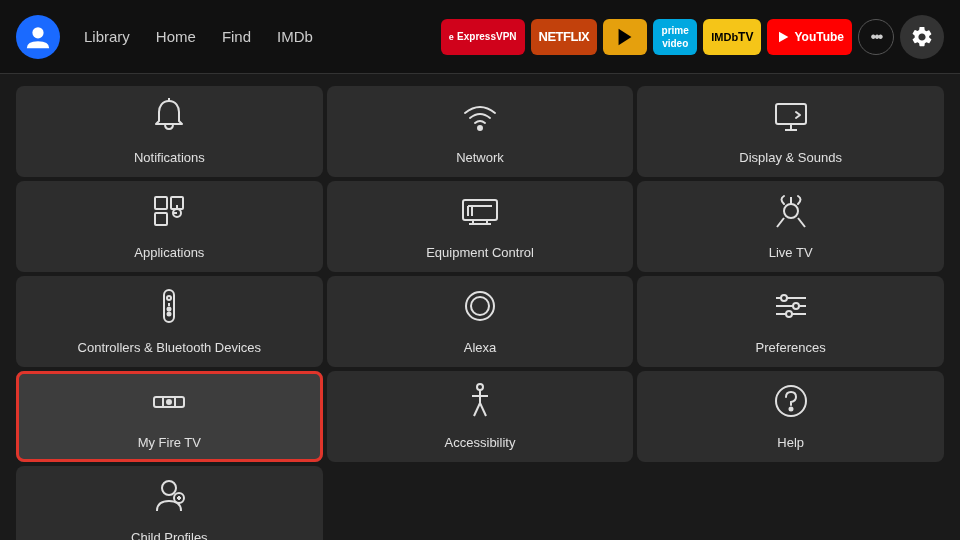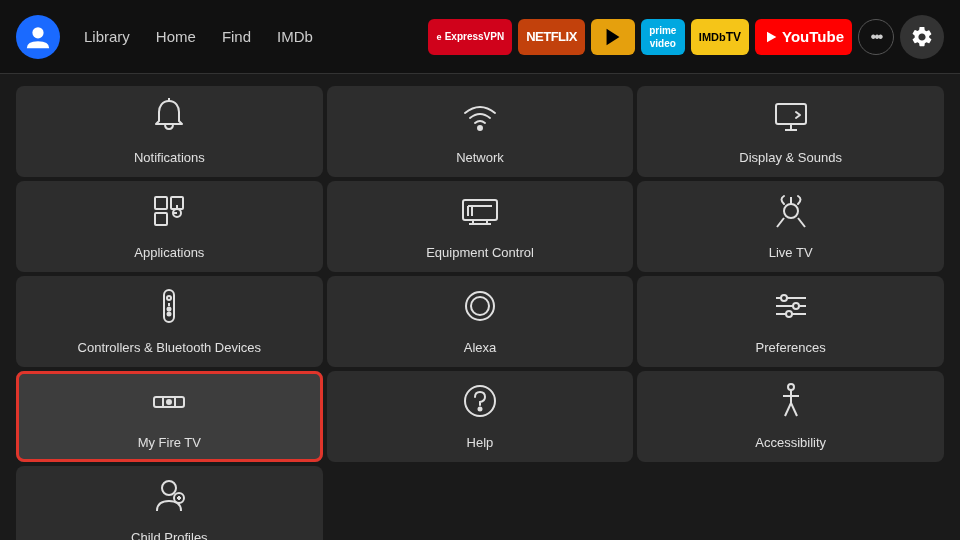--- a/index.html
+++ b/index.html
@@ -166,21 +166,21 @@
       <span style="font-size:9px;font-weight:800;letter-spacing:0.5px;">e</span>&nbsp;ExpressVPN
     </div>
     <div class="app-btn app-netflix">NETFLIX</div>
     <div class="app-btn" style="background:#e5a00d;color:#000;font-size:18px;min-width:44px;">
       <svg viewBox="0 0 24 24" width="22" height="22" fill="#000">
           <polygon points="5,3 19,12 5,21"></polygon>
         </svg>
     </div>
     <div class="app-btn app-prime" style="font-size:10px;line-height:1.3;">prime<br>video</div>
     <div class="app-btn app-imdb" style="font-size:11px;font-weight:700;">IMDb<span style="font-size:12px;vertical-align:super;">TV</span></div>
-    <div class="app-btn app-youtube" style="font-size:15px;">
+    <div class="app-btn app-youtube" style="font-size:12px;">
       <svg viewBox="0 0 24 24" width="16" height="16" fill="white" style="margin-right:3px;">
           <polygon points="6,4 20,12 6,20"></polygon>
         </svg>YouTube
     </div>
     <div class="more-btn">•••</div>
     <div class="settings-btn">
       <svg viewBox="0 0 24 24" fill="white" xmlns="http://www.w3.org/2000/svg">
         <path d="M19.14 12.94c.04-.3.06-.61.06-.94 0-.32-.02-.64-.07-.94l2.03-1.58a.49.49 0 0 0 .12-.61l-1.92-3.32a.49.49 0 0 0-.59-.22l-2.39.96a7 7 0 0 0-1.62-.94l-.36-2.54A.484.484 0 0 0 14 2h-4c-.25 0-.46.18-.49.42l-.36 2.54a7.36 7.36 0 0 0-1.62.94l-2.39-.96a.48.48 0 0 0-.59.22L2.63 8.48a.48.48 0 0 0 .12.61l2.03 1.58c-.05.3-.09.63-.09.94s.02.64.07.94l-2.03 1.58a.49.49 0 0 0-.12.61l1.92 3.32c.12.22.37.29.59.22l2.39-.96c.5.36 1.04.67 1.62.94l.36 2.54c.05.24.26.42.5.42h4c.25 0 .46-.18.49-.42l.36-2.54a7.36 7.36 0 0 0 1.62-.94l2.39.96c.22.08.47 0 .59-.22l1.92-3.32a.49.49 0 0 0-.12-.61l-2.01-1.58zM12 15.6c-1.98 0-3.6-1.62-3.6-3.6S10.02 8.4 12 8.4s3.6 1.62 3.6 3.6-1.62 3.6-3.6 3.6z"></path>
       </svg>
     </div>
@@ -312,44 +312,44 @@
         <line x1="26" y1="16" x2="26" y2="26"></line>
         <circle cx="20" cy="21" r="2" fill="#e0e0e0"></circle>
       </svg>
     </div>
     <span class="grid-item-label">My Fire TV</span>
   </div>
 
   <div class="grid-item">
     <div class="grid-icon">
       <svg viewBox="0 0 40 40" fill="none" stroke="#e0e0e0" stroke-width="2" xmlns="http://www.w3.org/2000/svg">
-        <circle cx="20" cy="20" r="15"></circle>
-        <path d="M15 16 Q15 11 20 11 Q25 11 25 16 Q25 20 20 21 L20 24" stroke-linecap="round"></path>
-        <circle cx="20" cy="28" r="1.5" fill="#e0e0e0"></circle>
-      </svg>
-    </div>
-    <span class="grid-item-label">Help</span>
-  </div>
-
-  <div class="grid-item">
-    <div class="grid-icon">
-      <svg viewBox="0 0 40 40" fill="none" stroke="#e0e0e0" stroke-width="2" xmlns="http://www.w3.org/2000/svg">
         <circle cx="20" cy="6" r="3"></circle>
         <line x1="20" y1="9" x2="20" y2="22"></line>
         <line x1="12" y1="15" x2="28" y2="15"></line>
         <line x1="20" y1="22" x2="14" y2="35"></line>
         <line x1="20" y1="22" x2="26" y2="35"></line>
       </svg>
     </div>
     <span class="grid-item-label">Accessibility</span>
   </div>
 
   <div class="grid-item">
     <div class="grid-icon">
       <svg viewBox="0 0 40 40" fill="none" stroke="#e0e0e0" stroke-width="2" xmlns="http://www.w3.org/2000/svg">
+        <circle cx="20" cy="20" r="15"></circle>
+        <path d="M15 16 Q15 11 20 11 Q25 11 25 16 Q25 20 20 21 L20 24" stroke-linecap="round"></path>
+        <circle cx="20" cy="28" r="1.5" fill="#e0e0e0"></circle>
+      </svg>
+    </div>
+    <span class="grid-item-label">Help</span>
+  </div>
+
+  <div class="grid-item">
+    <div class="grid-icon">
+      <svg viewBox="0 0 40 40" fill="none" stroke="#e0e0e0" stroke-width="2" xmlns="http://www.w3.org/2000/svg">
         <circle cx="20" cy="12" r="7"></circle>
         <path d="M8 35 Q8 25 20 25 Q32 25 32 35"></path>
         <circle cx="30" cy="22" r="5"></circle>
         <line x1="28" y1="22" x2="32" y2="22"></line>
         <line x1="30" y1="20" x2="30" y2="24"></line>
       </svg>
     </div>
     <span class="grid-item-label">Child Profiles</span>
   </div>
 

